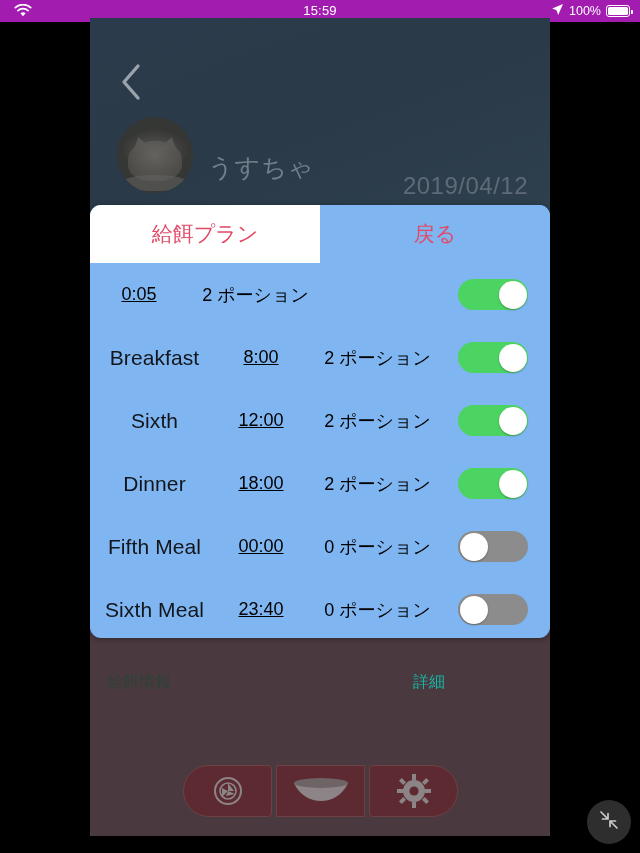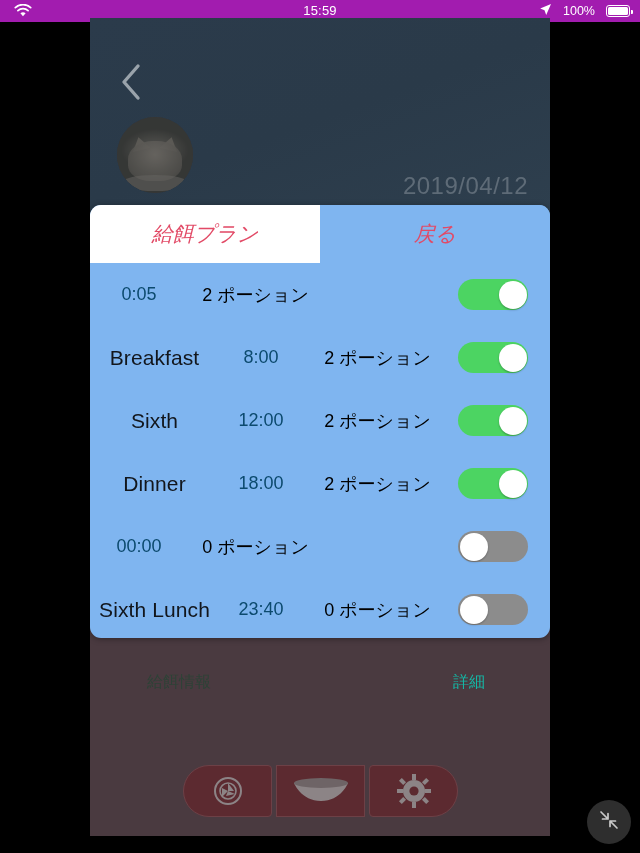--- a/index.html
+++ b/index.html
@@ -23,21 +23,21 @@
     color: #fff;
   }
   .sb-left { position: absolute; left: 14px; top: 3px; }
   .sb-center {
     position: absolute; left: 0; top: 3px; width: 640px;
     text-align: center;
     font-size: 13px; letter-spacing: .2px; color: #ffffff;
   }
   .sb-right {
     position: absolute; right: 10px; top: 2px;
-    display: flex; align-items: center; gap: 11px;
+    display: flex; align-items: center; gap: 5px;
   }
   .sb-pct { font-size: 12.5px; color: #fff; }
   .batt {
     position: relative;
     width: 24px; height: 12px;
     border: 1.3px solid #fff; border-radius: 3px;
   }
   .batt::after {
     content: ""; position: absolute; right: -3.5px; top: 3.5px;
     width: 2px; height: 4px; background: #fff; border-radius: 0 1px 1px 0;
@@ -108,21 +108,21 @@
     position: absolute; left: 118px; top: 133px;
     font-size: 25px; color: #72808c; letter-spacing: 1px;
   }
   #pet-date {
     position: absolute; right: 22px; top: 154px;
     font-size: 24px; color: #5e6b77; letter-spacing: .5px;
   }
 
   #info-bar {
     position: absolute; left: 0; top: 626px;
-    width: 375px; height: 70px; margin-left: 40px;
+    width: 375px; height: 70px;
   }
   #info-label {
     position: absolute; left: 17px; top: 28px;
     font-size: 16px; color: #2d4236;
   }
   #detail-label {
     position: absolute; right: 20px; top: 28px;
     font-size: 16px; color: #14b8a6;
   }
 
@@ -155,40 +155,40 @@
     width: 460px; height: 433px;
     background: #7fb5f0;
     border-radius: 11px;
     overflow: hidden;
     box-shadow: 0 1px 6px rgba(0,0,0,.35);
   }
   #tab-bar { display: flex; height: 58px; }
   .tab {
     flex: 1;
     display: flex; align-items: center; justify-content: center;
-    font-size: 21px; color: #e24a66; font-style: italic;
+    font-size: 21px; color: #e24a66;
   }
   .tab.active { background: #ffffff; }
   .tab.inactive { background: #7fb5f0; }
 
   #meal-list { padding-top: 0; }
   .meal-row {
     position: relative;
     height: 63px;
     display: flex; align-items: center;
   }
   .meal-name {
     width: 115px; margin-left: 7px;
     text-align: center;
     font-size: 21px; color: #12161c; letter-spacing: .1px;
   }
   .meal-time {
     width: 78px; margin-left: 10px;
     text-align: center;
-    font-size: 18px; color: #0c4a6e;
+    font-size: 18px; color: #000000; text-decoration: underline;
   }
   .meal-portion {
     width: 155px;
     text-align: center;
     font-size: 18px; color: #000000;
   }
   .toggle {
     position: absolute; right: 22px; top: 16px;
     width: 70px; height: 31px;
     border-radius: 16px;
@@ -243,20 +243,21 @@
 
       <div id="avatar">
         <div class="photo"></div>
         <div class="cat-ear-l"></div>
         <div class="cat-ear-r"></div>
         <div class="cat-body"></div>
         <div class="cat-base"></div>
         <div class="dim"></div>
       </div>
 
+      <div id="pet-name">うすちゃ</div>
       <div id="pet-date">2019/04/12</div>
     </div>
 
     <div id="info-bar">
       <div id="info-label">給餌情報</div>
       <div id="detail-label">詳細</div>
     </div>
 
     <div id="bottom-toolbar">
       <div class="tool-btn">
@@ -351,29 +352,30 @@
       <div class="meal-row">
         <div class="meal-name">Dinner</div>
         <div class="meal-time">18:00</div>
         <div class="meal-portion">2 ポーション</div>
         <div class="toggle on">
             <div class="knob"></div>
           </div>
       </div>
 
       <div class="meal-row">
+        <div class="meal-name">Fifth Meal</div>
         <div class="meal-time">00:00</div>
         <div class="meal-portion">0 ポーション</div>
         <div class="toggle off">
             <div class="knob"></div>
           </div>
       </div>
 
       <div class="meal-row">
-        <div class="meal-name">Sixth Lunch</div>
+        <div class="meal-name">Sixth Meal</div>
         <div class="meal-time">23:40</div>
         <div class="meal-portion">0 ポーション</div>
         <div class="toggle off">
             <div class="knob"></div>
           </div>
       </div>
 
     </div>
   </div>
 

